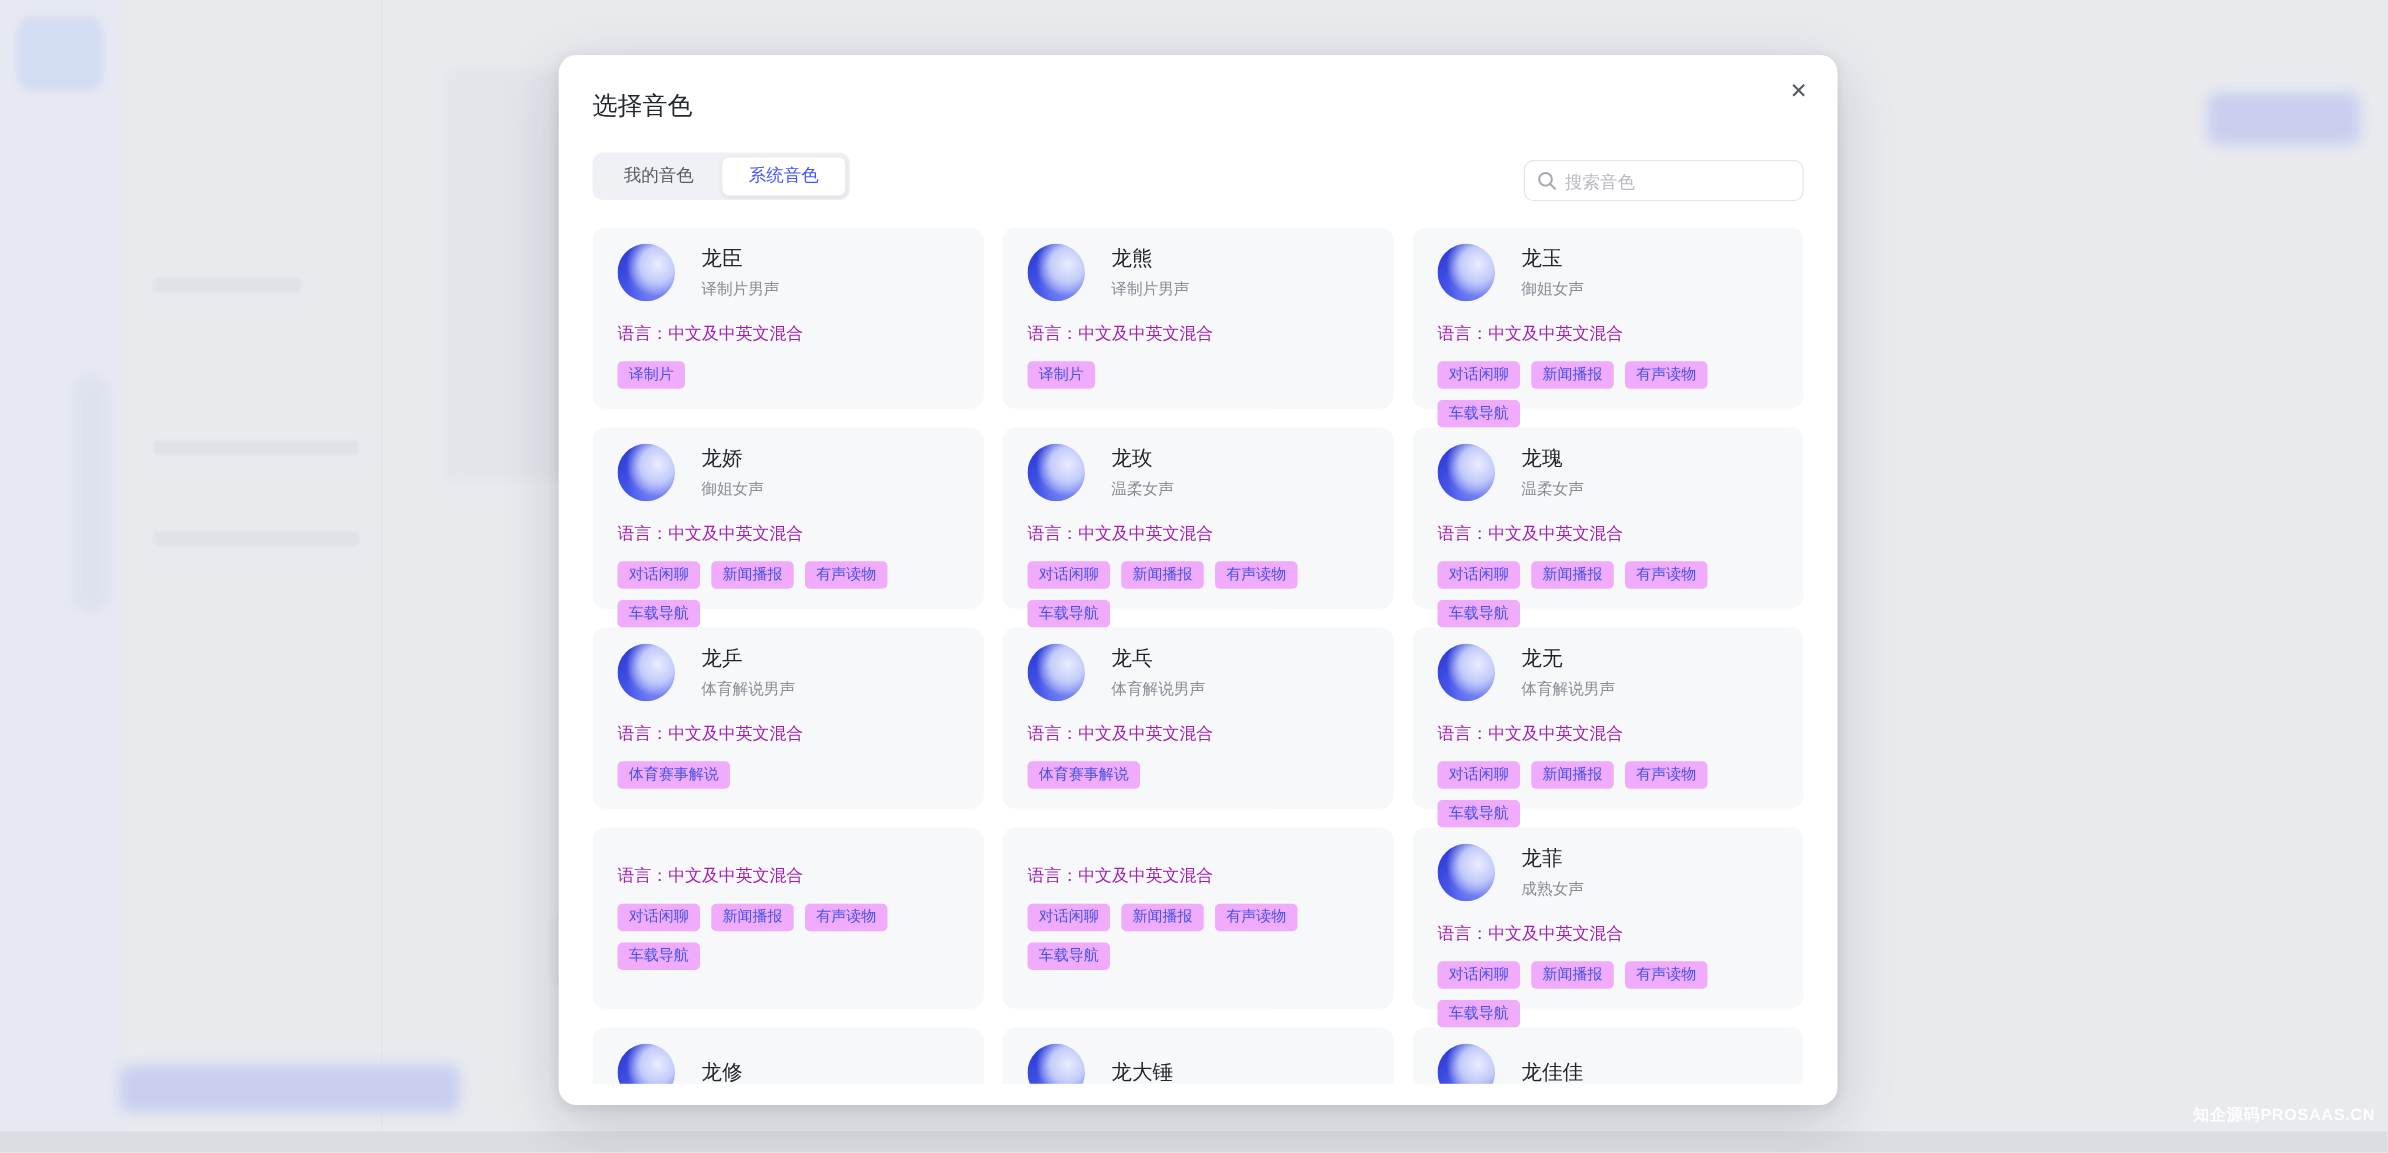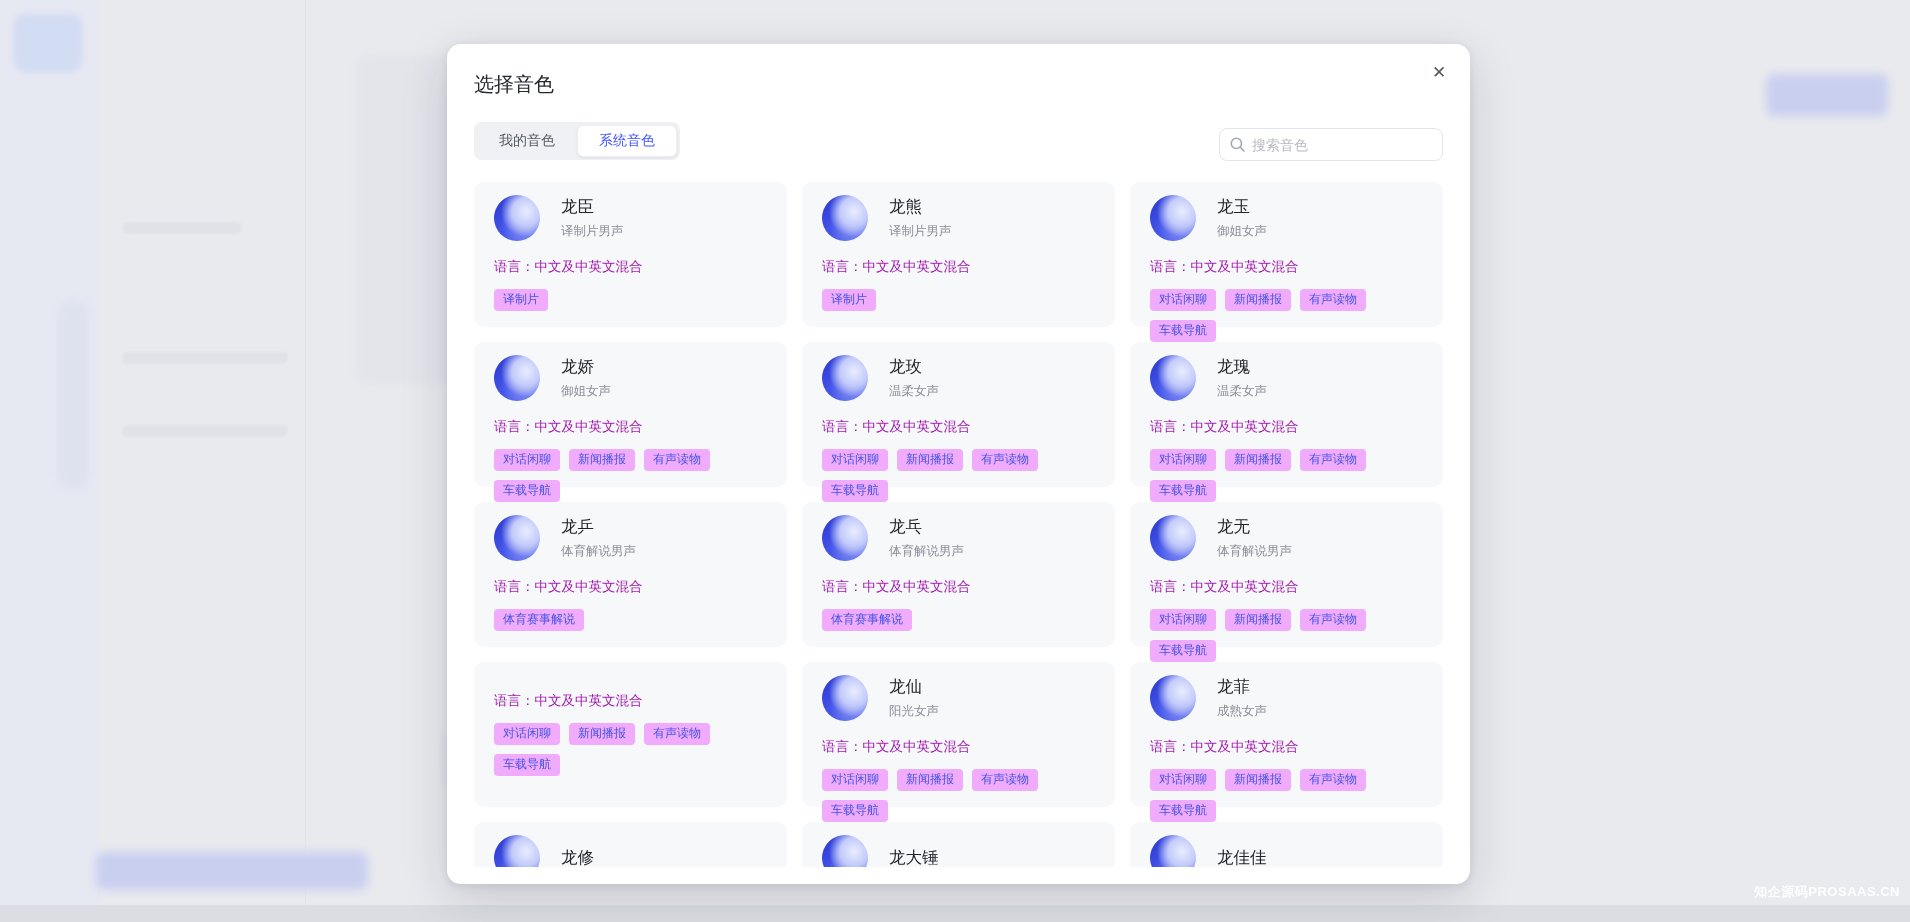--- a/index.html
+++ b/index.html
@@ -253,27 +253,20 @@
     <div class="v-lang">语言：中文及中英文混合</div>
     <div class="v-tags">
             <span class="v-tag">对话闲聊</span>
             <span class="v-tag">新闻播报</span>
             <span class="v-tag">有声读物</span>
             <span class="v-tag">车载导航</span>
           </div>
   </div>
 
   <div class="voice-card">
-    <div class="card-head">
-      <div class="avatar"></div>
-      <div>
-        <div class="v-name">龙仙</div>
-        <div class="v-sub">阳光女声</div>
-      </div>
-    </div>
     <div class="v-lang">语言：中文及中英文混合</div>
     <div class="v-tags">
             <span class="v-tag">对话闲聊</span>
             <span class="v-tag">新闻播报</span>
             <span class="v-tag">有声读物</span>
             <span class="v-tag">车载导航</span>
           </div>
   </div>
 
   <div class="voice-card">

